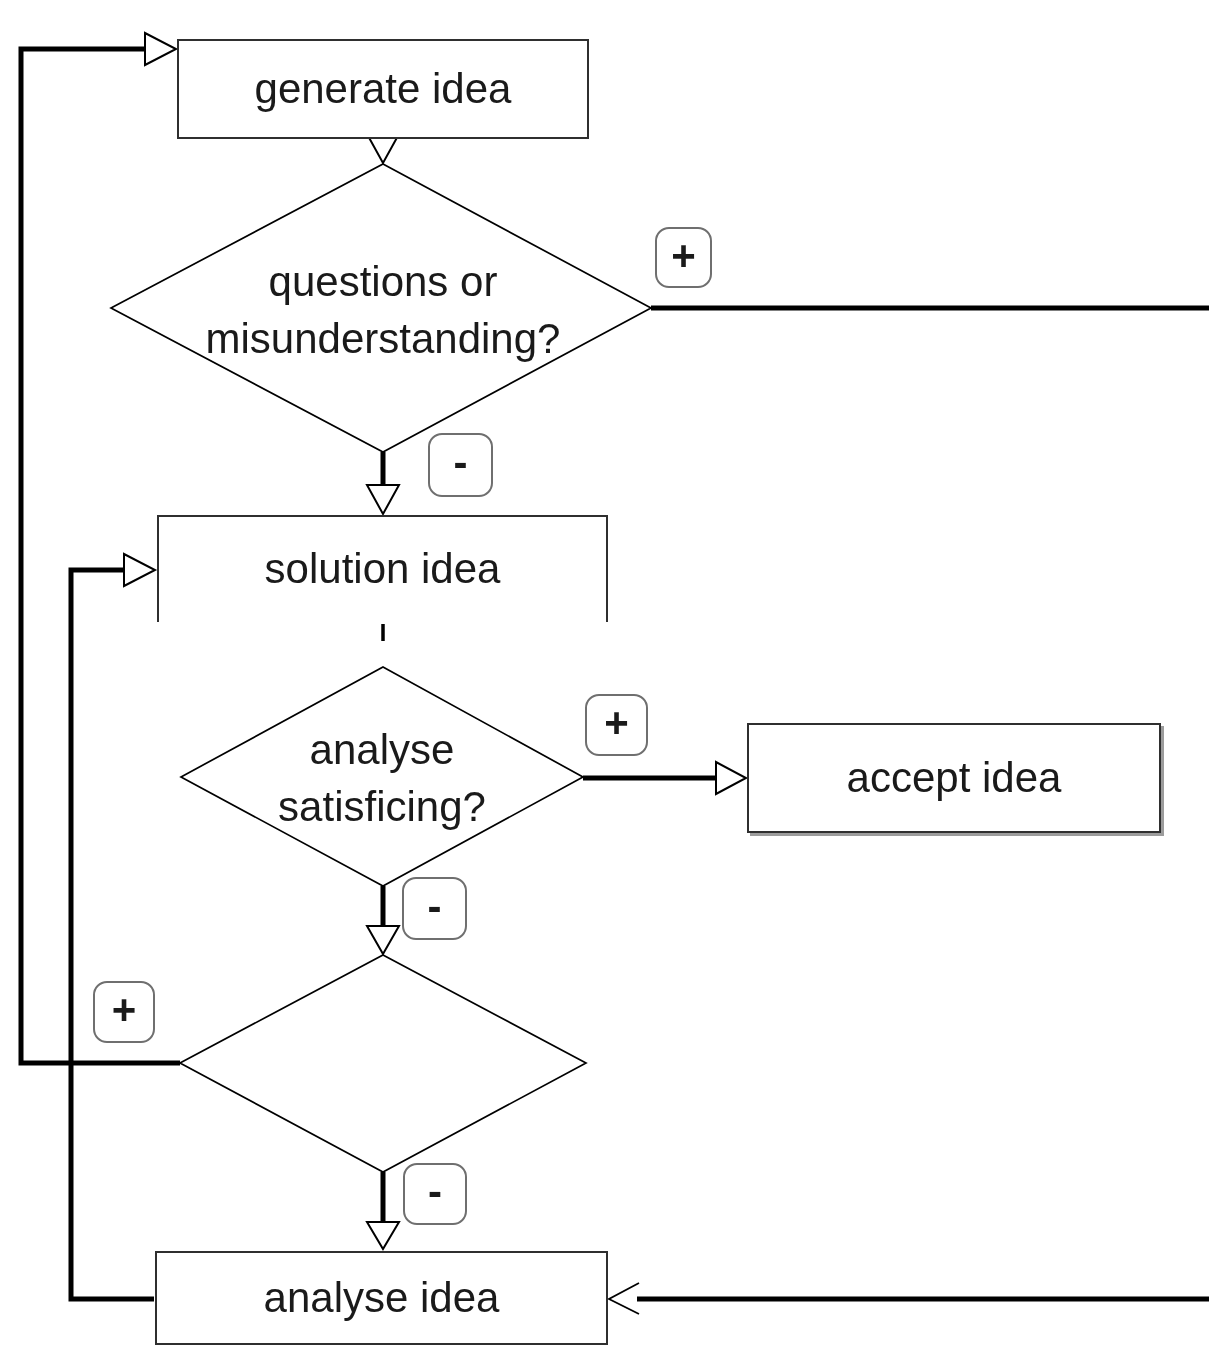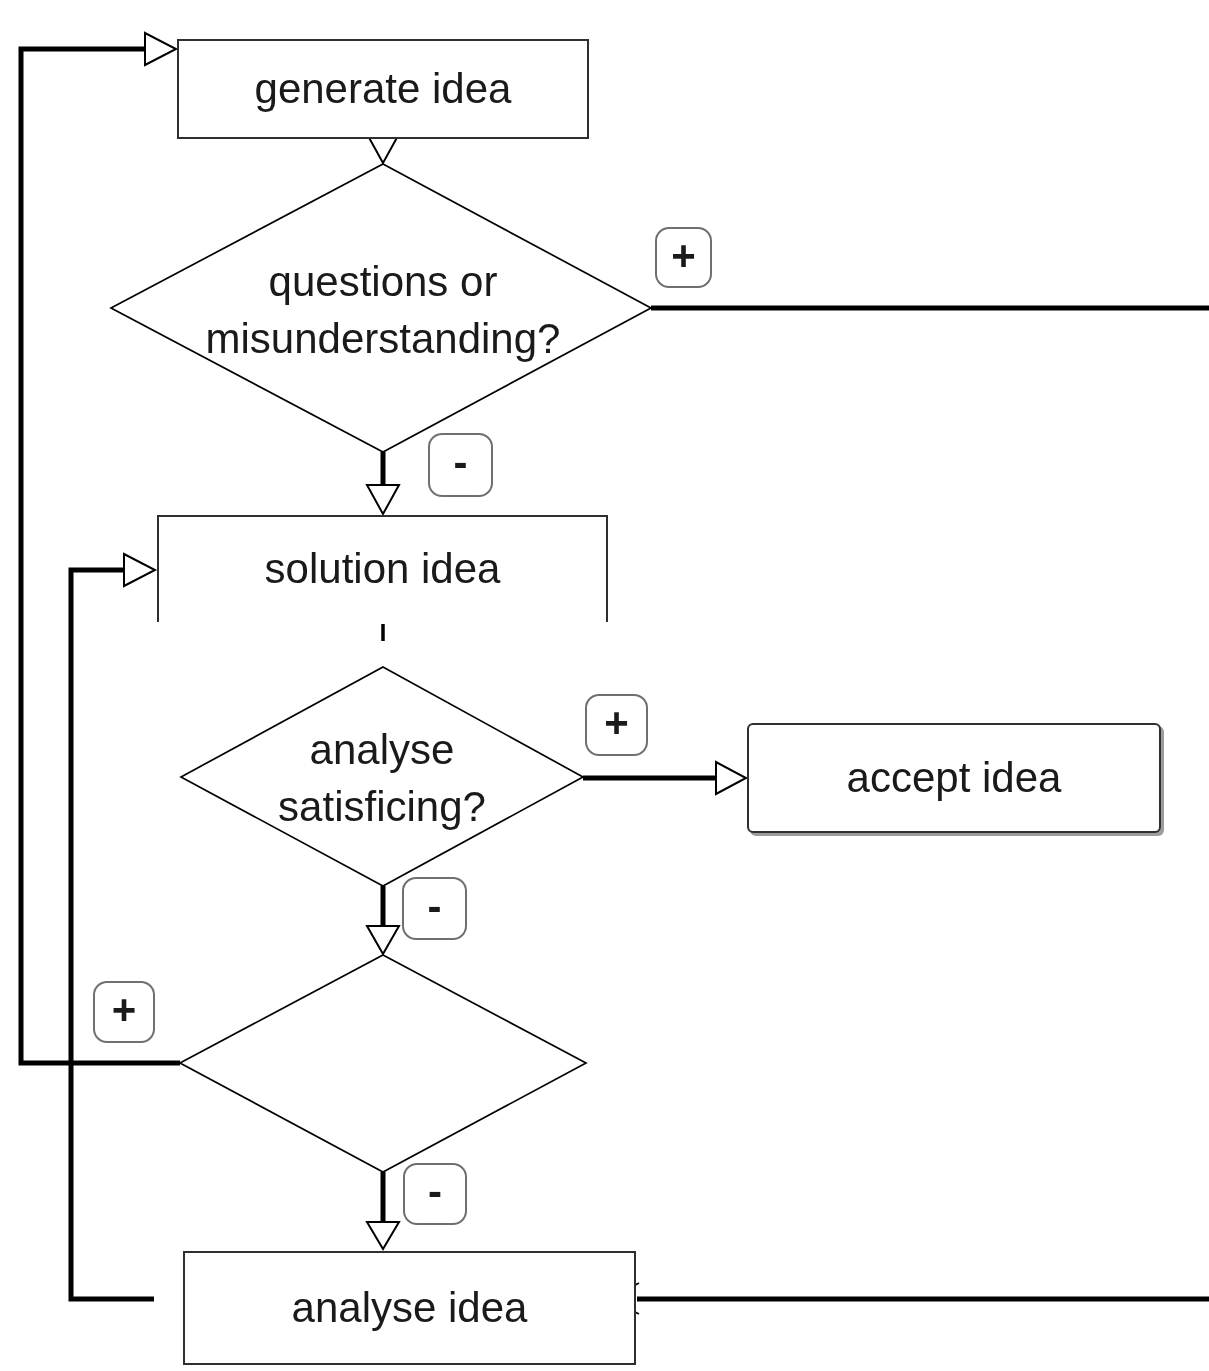--- a/index.html
+++ b/index.html
@@ -101,25 +101,25 @@
   </svg>
 
   <div class="node process" style="left:177px;top:3px;width:412px;height:100px;margin-top:36px;">
     <span>generate idea</span>
   </div>
 
   <div class="node process no-bottom" style="left:157px;top:515px;width:451px;height:107px;">
     <span>solution idea</span>
   </div>
 
-  <div class="node process shadowed" style="left:747px;top:723px;width:414px;height:110px;border-radius:6px;">
+  <div class="node process shadowed" style="left:747px;top:723px;width:414px;height:110px;">
     <span>accept idea</span>
   </div>
 
-  <div class="node process" style="left:155px;top:1251px;width:453px;height:114px;margin-left:28px;">
+  <div class="node process" style="left:155px;top:1251px;width:453px;height:94px;">
     <span>analyse idea</span>
   </div>
 
   <div class="diamond-label" style="left:113px;top:230px;width:540px;height:160px;">questions or
 misunderstanding?</div>
 
   <div class="diamond-label" style="left:181px;top:698px;width:402px;height:160px;">analyse
 satisficing?</div>
 
 

